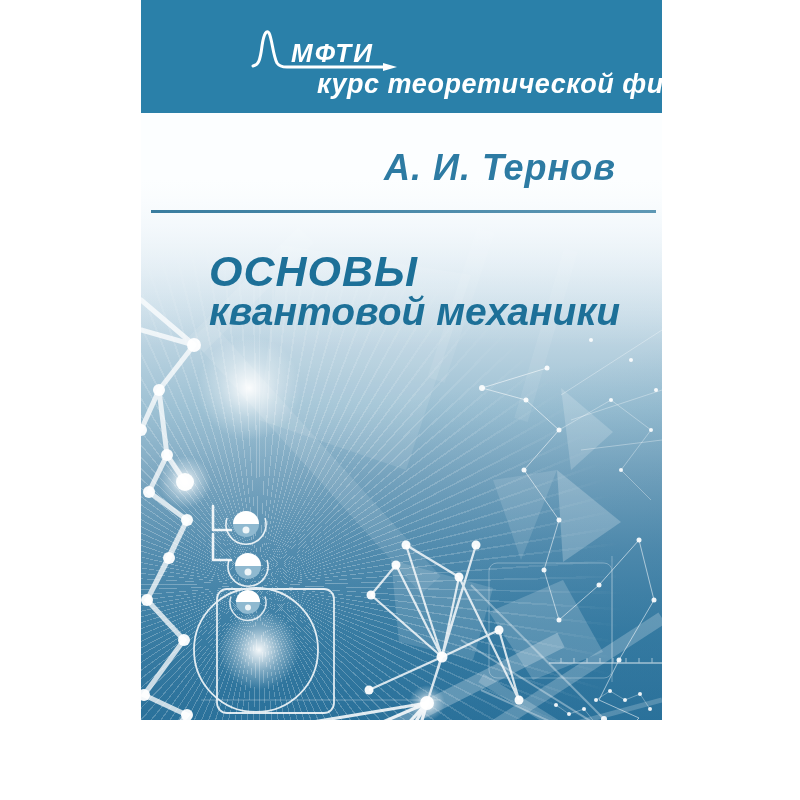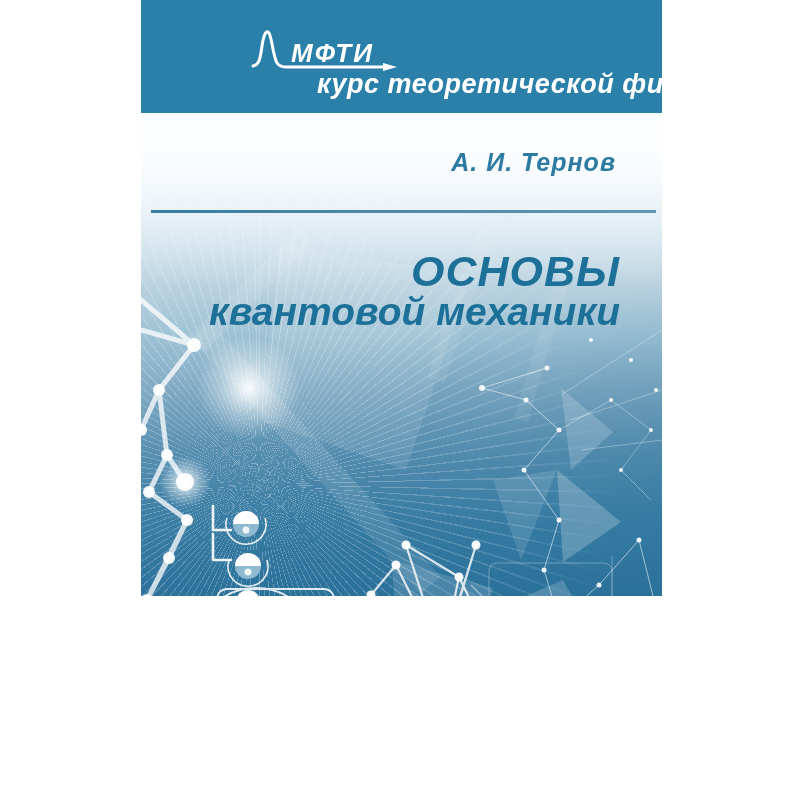--- a/index.html
+++ b/index.html
@@ -1,18 +1,18 @@
 <!DOCTYPE html>
 <html style="--band: #2a80a9; --logo-text: #ffffff; --title-text: #1d7098; --author-text: #2d7ba3; --rule: #4e8cab;"><head>
 <meta charset="utf-8">
 <style>
   html,body{margin:0;padding:0;}
   .page{position:relative;width:800px;height:800px;background:#ffffff;overflow:hidden;
         font-family:"Liberation Sans", sans-serif;}
-  .cover{position:absolute;left:141px;top:0;width:521px;height:596px;overflow:hidden;background:#86efac;}
+  .cover{position:absolute;left:141px;top:0;width:521px;height:720px;overflow:hidden;background:#86efac;}
 
   
   .art-base{position:absolute;inset:0;background:
     linear-gradient(168deg, rgba(43,129,169,0) 55%, rgba(26,104,148,0.35) 88%),
     linear-gradient(180deg,#fbfdfe 0%,#f7fafc 18%,#e9f1f6 28%,#d3e3ed 38%,#b9d2e0 48%,
                     #9cc0d3 57%,#7fa9c2 66%,#5f94b4 76%,#4383a8 88%,#33769e 100%);}
   .fan{position:absolute;inset:0;
     background:repeating-conic-gradient(from 0deg at 22.6% 81.3%,
        rgba(255,255,255,0.30) 0deg 0.4deg, rgba(255,255,255,0) 0.4deg 2.6deg);
     -webkit-mask-image:radial-gradient(circle 430px at 22.6% 81.3%,
@@ -27,24 +27,24 @@
   
   .band{position:absolute;top:0;left:0;right:0;height:113px;background:var(--band,#2a80a9);}
   .logo-mark{position:absolute;left:108px;top:28px;}
   .logo-text{position:absolute;left:150px;top:40px;color:var(--logo-text,#ffffff);
      font-size:26px;font-weight:bold;font-style:italic;letter-spacing:2px;line-height:1;}
   .series{position:absolute;left:176px;top:70px;color:var(--logo-text,#ffffff);
      font-size:27px;font-weight:bold;font-style:italic;letter-spacing:0.5px;line-height:1.1;white-space:nowrap;}
 
   
   .author{position:absolute;right:46px;top:150px;color:var(--author-text,#2d7ba3);
-     font-size:25px;font-weight:bold;font-style:italic;letter-spacing:1px;line-height:1;}
+     font-size:36px;font-weight:bold;font-style:italic;letter-spacing:1px;line-height:1;}
   .rule{position:absolute;left:10px;top:210px;width:505px;height:3px;
      background:linear-gradient(90deg,#3a7d9f,#5e98b5);}
-  .title-block{position:absolute;right:42px;top:250px;text-align:right;
+  .title-block{position:absolute;right:42px;top:250px;text-align:left;
      color:var(--title-text,#1d7098);font-style:italic;font-weight:bold;}
   .t1{font-size:43px;line-height:42px;letter-spacing:1px;white-space:nowrap;}
   .t2{font-size:39px;line-height:40px;white-space:nowrap;}
 </style>
 </head>
 <body>
 
 <div class="page">
   <div class="cover">
 

